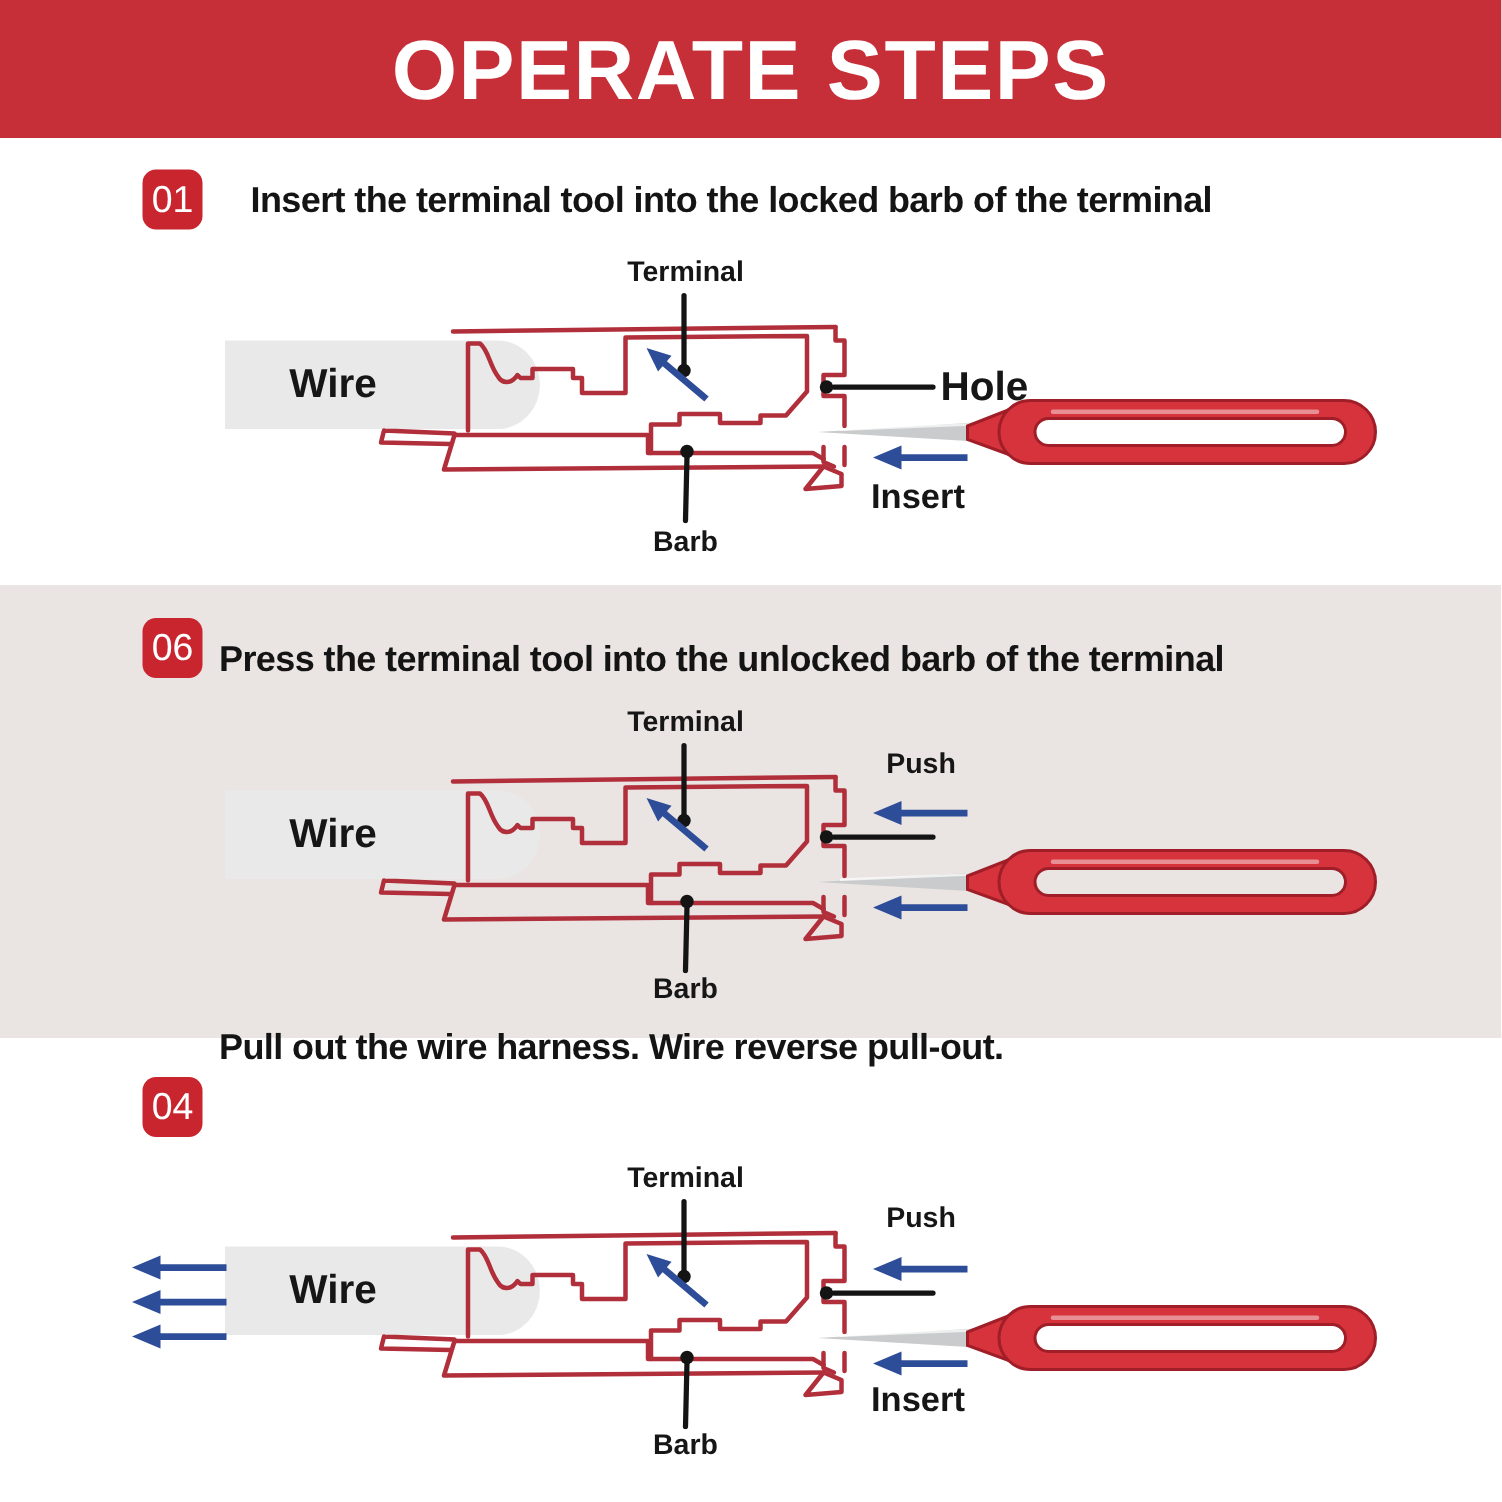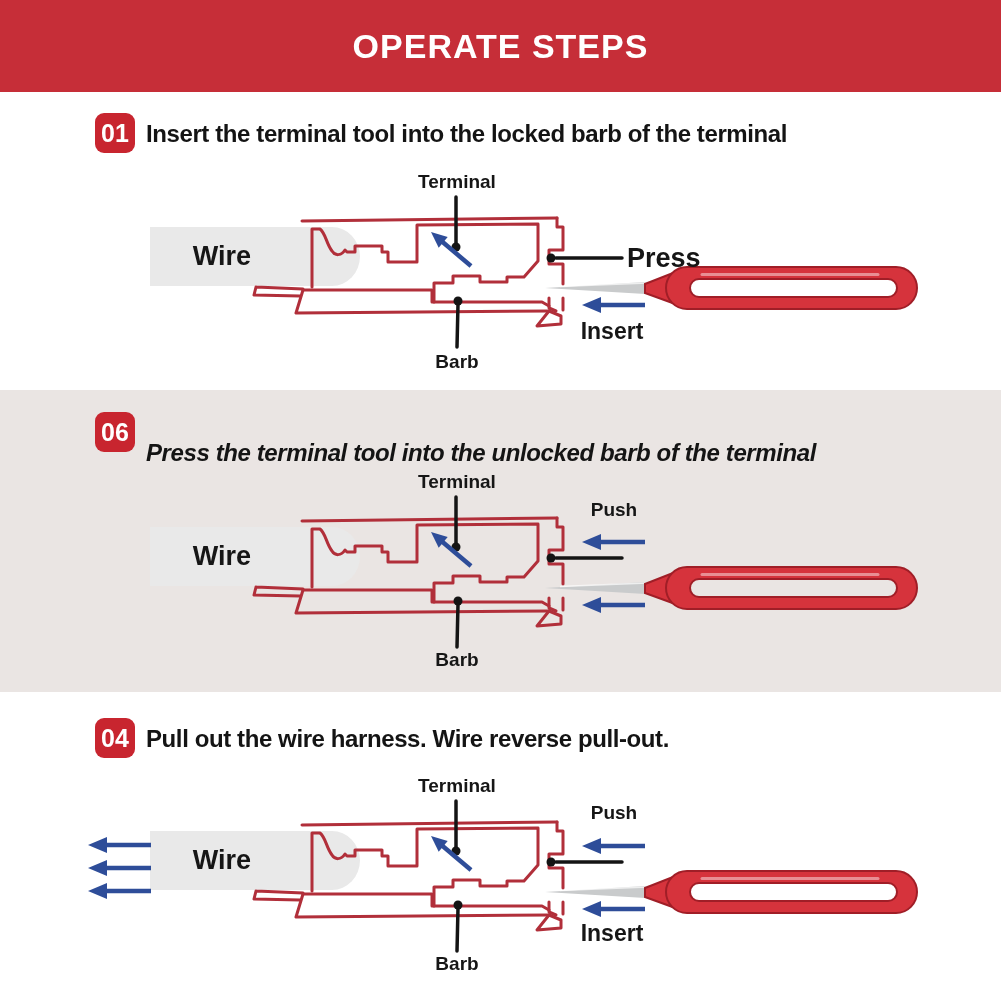--- a/index.html
+++ b/index.html
@@ -1,24 +1,24 @@
 <!DOCTYPE html>
 <html><head>
 <meta charset="utf-8">
 <style>
   html,body{margin:0;padding:0;}
   .page{position:relative;width:1001px;height:1001px;background:#ffffff;overflow:hidden;
         font-family:"Liberation Sans",sans-serif;}
   .header-band{position:absolute;left:0;top:0;width:1001px;height:92px;background:#C62E38;
         display:flex;align-items:center;justify-content:center;z-index:2;}
-  .header-band h1{margin:0;color:#ffffff;font-size:34px;font-weight:bold;letter-spacing:1px;}
+  .header-band h1{margin:0;color:#ffffff;font-size:56px;font-weight:bold;letter-spacing:1px;}
   .gray-band{position:absolute;left:0;top:390px;width:1001px;height:302px;background:#EAE5E3;z-index:0;}
   .art{position:absolute;left:0;top:0;z-index:1;}
   .badge{position:absolute;width:40px;height:40px;background:#C8252F;border-radius:9px;color:#fff;
-        font-weight:bold;font-size:25px;display:flex;align-items:center;justify-content:center;z-index:2;}
+        font-weight:normal;font-size:25px;display:flex;align-items:center;justify-content:center;z-index:2;}
   .step-text{position:absolute;left:146px;transform:translateY(-50%);font-weight:bold;font-size:24px;
         color:#141414;letter-spacing:-0.4px;white-space:nowrap;z-index:2;}
   .lbl{position:absolute;transform:translate(-50%,-50%);font-weight:bold;color:#161616;
         white-space:nowrap;z-index:2;}
   .lbl.left{transform:translate(0,-50%);}
   .lbl-terminal,.lbl-push,.lbl-barb{font-size:19px;}
   .lbl-insert{font-size:23px;text-align:right;}
   .lbl-wire{font-size:27px;}
   .lbl-hole{font-size:27px;}
 </style>
@@ -105,35 +105,35 @@
       <use href="#larrow" transform="translate(582,846)"></use>
       <g>
         <use href="#larrow" transform="translate(88,845)"></use>
         <use href="#larrow" transform="translate(88,868)"></use>
         <use href="#larrow" transform="translate(88,891)"></use>
       </g>
     </g>
   </svg>
 
   <div class="badge" style="left:95px;top:113px;">01</div>
-  <div class="step-text" style="top:134px;">Insert the terminal tool into the locked barb of the terminal</div>
+  <div class="step-text" style="top:134px;margin-left:21px;">Insert the terminal tool into the locked barb of the terminal</div>
   <div class="lbl lbl-terminal" style="left:457px;top:182px;">Terminal</div>
   <div class="lbl lbl-wire" style="left:222px;top:256px;">Wire</div>
-  <div class="lbl lbl-hole left" style="left:627px;top:258px;">Press</div>
+  <div class="lbl lbl-hole left" style="left:627px;top:258px;">Hole</div>
   <div class="lbl lbl-insert" style="left:612px;top:331px;">Insert</div>
   <div class="lbl lbl-barb" style="left:457px;top:362px;">Barb</div>
 
   <div class="badge" style="left:95px;top:412px;">06</div>
-  <div class="step-text" style="top:453px;font-style:italic;">Press the terminal tool into the unlocked barb of the terminal</div>
+  <div class="step-text" style="top:440px;">Press the terminal tool into the unlocked barb of the terminal</div>
   <div class="lbl lbl-terminal" style="left:457px;top:482px;">Terminal</div>
   <div class="lbl lbl-wire" style="left:222px;top:556px;">Wire</div>
   <div class="lbl lbl-push" style="left:614px;top:510px;">Push</div>
   <div class="lbl lbl-barb" style="left:457px;top:660px;">Barb</div>
 
   <div class="badge" style="left:95px;top:718px;">04</div>
-  <div class="step-text" style="top:739px;">Pull out the wire harness. Wire reverse pull-out.</div>
+  <div class="step-text" style="top:699px;">Pull out the wire harness. Wire reverse pull-out.</div>
   <div class="lbl lbl-terminal" style="left:457px;top:786px;">Terminal</div>
   <div class="lbl lbl-wire" style="left:222px;top:860px;">Wire</div>
   <div class="lbl lbl-push" style="left:614px;top:813px;">Push</div>
   <div class="lbl lbl-insert" style="left:612px;top:933px;">Insert</div>
   <div class="lbl lbl-barb" style="left:457px;top:964px;">Barb</div>
 
 </div>
 
 </body></html>

